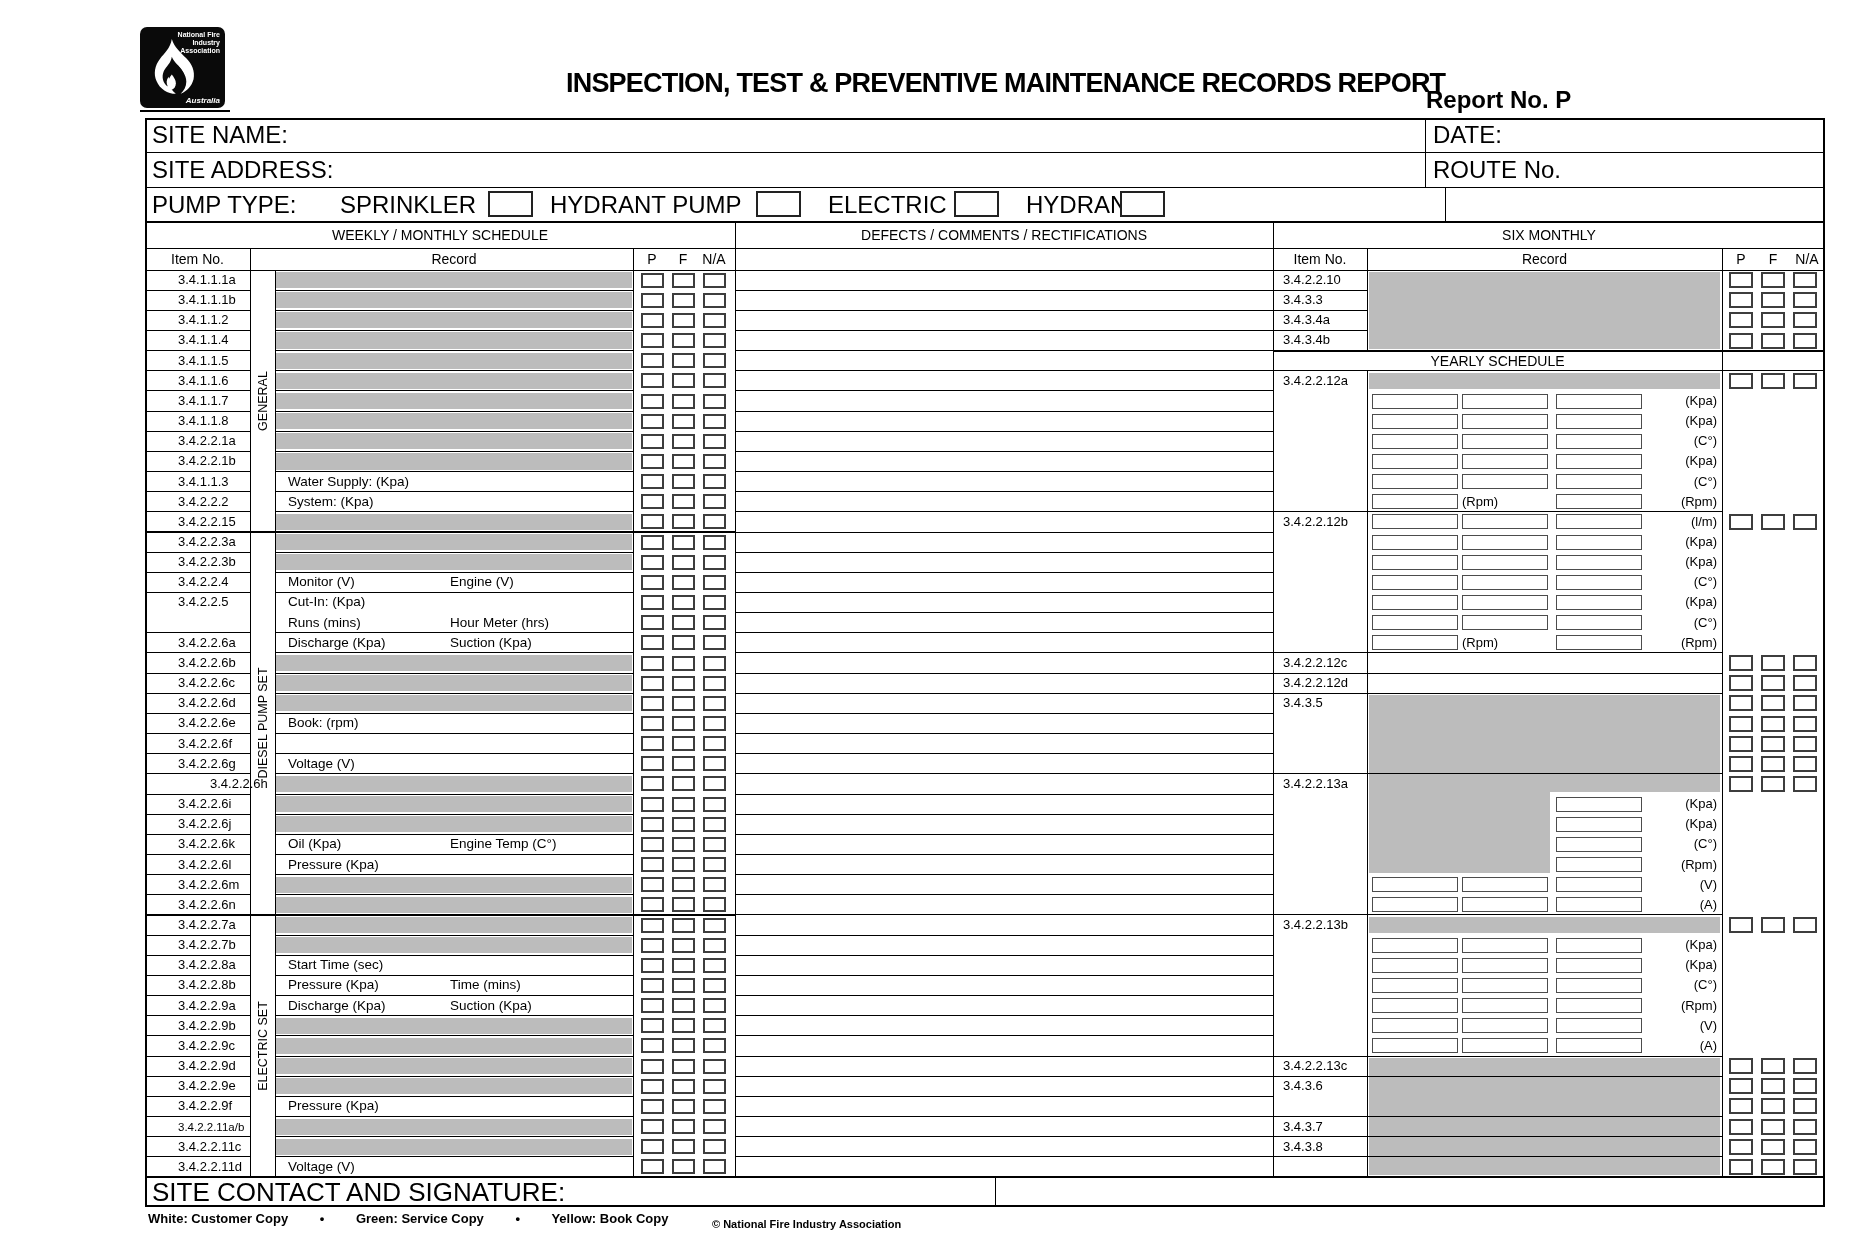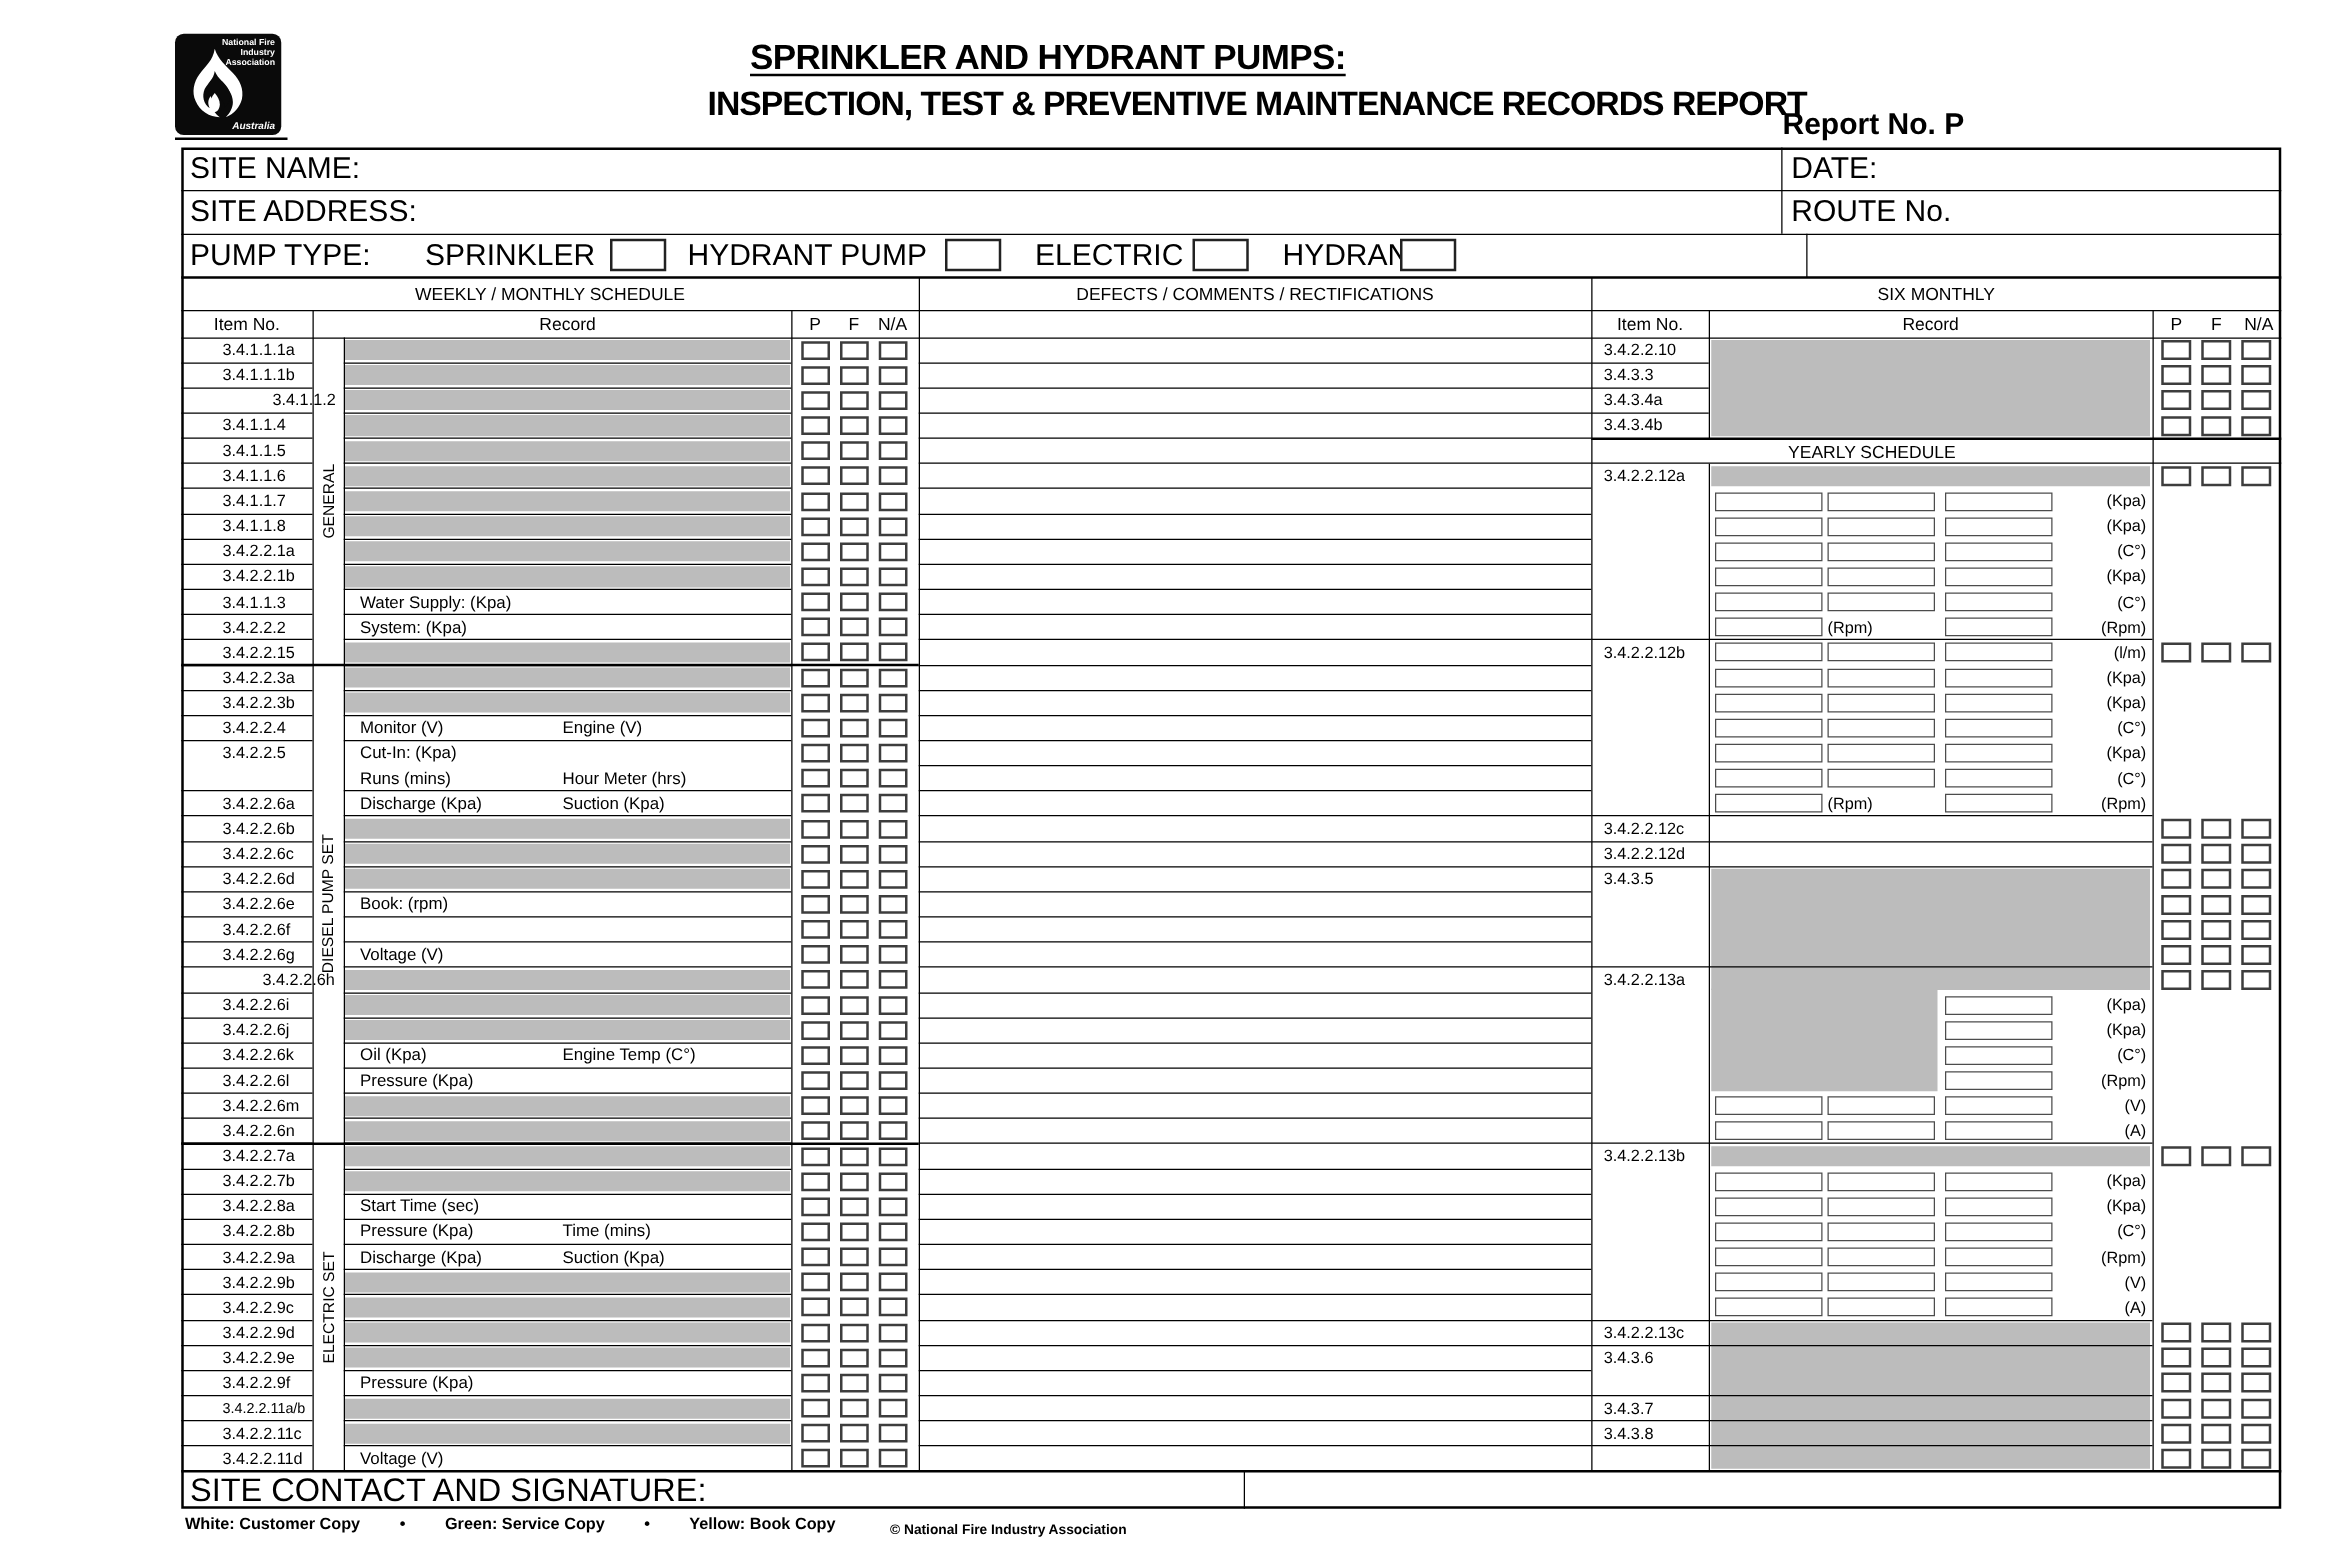--- a/index.html
+++ b/index.html
@@ -36,21 +36,20 @@
     </div>
     <svg width="50" height="58" viewBox="0 0 60 72">
       <path fill="#fff" d="M31 0c-2 12-9 17-15 25-6 8-8 18-4 27 4 10 14 16 24 16-5-4-8-9-8-14 0-9 8-13 10-22 5 7 11 12 11 21 0 6-3 11-7 15 8-3 14-10 16-18 2-10-2-19-9-26C42 17 34 10 31 0z"></path>
       <path fill="#0a0a0a" d="M31 22c-1 8-7 12-10 18-3 7-1 15 5 19-2-4-2-8 1-12 1 6 5 9 10 10-3-3-4-6-3-10 3 3 7 6 7 11 5-4 7-11 4-17-3-7-11-11-14-19z"></path>
       <path fill="#fff" d="M31 44c-3 4-5 7-5 11 0 4 2 7 5 8 3-1 5-4 5-8 0-4-2-7-5-11z"></path>
     </svg>
     <div class="ln au">Australia</div>
   </div>
   <div class="hl" style="left:140px;top:110px;width:90px;height:2px;"></div>
 
-  <div class="t title1" style="left:600px;top:30px;">SPRINKLER AND HYDRANT PUMPS:</div>
   <div class="t title2" style="left:566px;top:68px;">INSPECTION, TEST &amp; PREVENTIVE MAINTENANCE RECORDS REPORT</div>
   <div class="t repno" style="left:1426px;top:86px;">Report No. P</div>
 
   <div class="t big" style="left:152px;top:118px;">SITE NAME:</div>
   <div class="t big" style="left:1433px;top:118px;">DATE:</div>
   <div class="t big" style="left:152px;top:152px;line-height:35px;">SITE ADDRESS:</div>
   <div class="t big" style="left:1433px;top:152px;line-height:35px;">ROUTE No.</div>
   <div class="t big" style="left:152px;top:187px;line-height:35px;">PUMP TYPE:</div>
 
   <div class="cell" style="left:300px;top:119px;width:1115px;height:32px;"></div>
@@ -122,21 +121,21 @@
     <div style="position: absolute; left: 1366.5px; top: 370.778px; width: 1px; height: 806.222px; background: rgb(0, 0, 0);"></div>
     <div style="position: absolute; left: 994.5px; top: 1177px; width: 1px; height: 30px; background: rgb(0, 0, 0);"></div>
     <div style="position: absolute; left: 145px; top: 270px; width: 105px; height: 20.1556px; line-height: 20.1556px; padding-left: 33px; box-sizing: border-box; font-size: 13px; white-space: nowrap;">3.4.1.1.1a</div>
     <div style="position: absolute; left: 276px; top: 272px; width: 356px; height: 16.1556px; background: rgb(188, 188, 188);"></div>
     <div style="position: absolute; left: 145px; top: 289.656px; width: 105px; height: 1px; background: rgb(0, 0, 0);"></div>
     <div style="position: absolute; left: 275px; top: 289.656px; width: 358px; height: 1px; background: rgb(0, 0, 0);"></div>
     <div style="position: absolute; left: 145px; top: 290.156px; width: 105px; height: 20.1556px; line-height: 20.1556px; padding-left: 33px; box-sizing: border-box; font-size: 13px; white-space: nowrap;">3.4.1.1.1b</div>
     <div style="position: absolute; left: 276px; top: 292.156px; width: 356px; height: 16.1556px; background: rgb(188, 188, 188);"></div>
     <div style="position: absolute; left: 145px; top: 309.811px; width: 105px; height: 1px; background: rgb(0, 0, 0);"></div>
     <div style="position: absolute; left: 275px; top: 309.811px; width: 358px; height: 1px; background: rgb(0, 0, 0);"></div>
-    <div style="position: absolute; left: 145px; top: 310.311px; width: 105px; height: 20.1556px; line-height: 20.1556px; padding-left: 33px; box-sizing: border-box; font-size: 13px; white-space: nowrap; margin-left: 40px;">3.4.1.1.2</div>
+    <div style="position: absolute; left: 145px; top: 310.311px; width: 105px; height: 20.1556px; line-height: 20.1556px; padding-left: 33px; box-sizing: border-box; font-size: 13px; white-space: nowrap;">3.4.1.1.2</div>
     <div style="position: absolute; left: 276px; top: 312.311px; width: 356px; height: 16.1556px; background: rgb(188, 188, 188);"></div>
     <div style="position: absolute; left: 145px; top: 329.967px; width: 105px; height: 1px; background: rgb(0, 0, 0);"></div>
     <div style="position: absolute; left: 275px; top: 329.967px; width: 358px; height: 1px; background: rgb(0, 0, 0);"></div>
     <div style="position: absolute; left: 145px; top: 330.467px; width: 105px; height: 20.1556px; line-height: 20.1556px; padding-left: 33px; box-sizing: border-box; font-size: 13px; white-space: nowrap;">3.4.1.1.4</div>
     <div style="position: absolute; left: 276px; top: 332.467px; width: 356px; height: 16.1556px; background: rgb(188, 188, 188);"></div>
     <div style="position: absolute; left: 145px; top: 350.122px; width: 105px; height: 1px; background: rgb(0, 0, 0);"></div>
     <div style="position: absolute; left: 275px; top: 350.122px; width: 358px; height: 1px; background: rgb(0, 0, 0);"></div>
     <div style="position: absolute; left: 145px; top: 350.622px; width: 105px; height: 20.1556px; line-height: 20.1556px; padding-left: 33px; box-sizing: border-box; font-size: 13px; white-space: nowrap;">3.4.1.1.5</div>
     <div style="position: absolute; left: 276px; top: 352.622px; width: 356px; height: 16.1556px; background: rgb(188, 188, 188);"></div>
     <div style="position: absolute; left: 145px; top: 370.278px; width: 105px; height: 1px; background: rgb(0, 0, 0);"></div>

